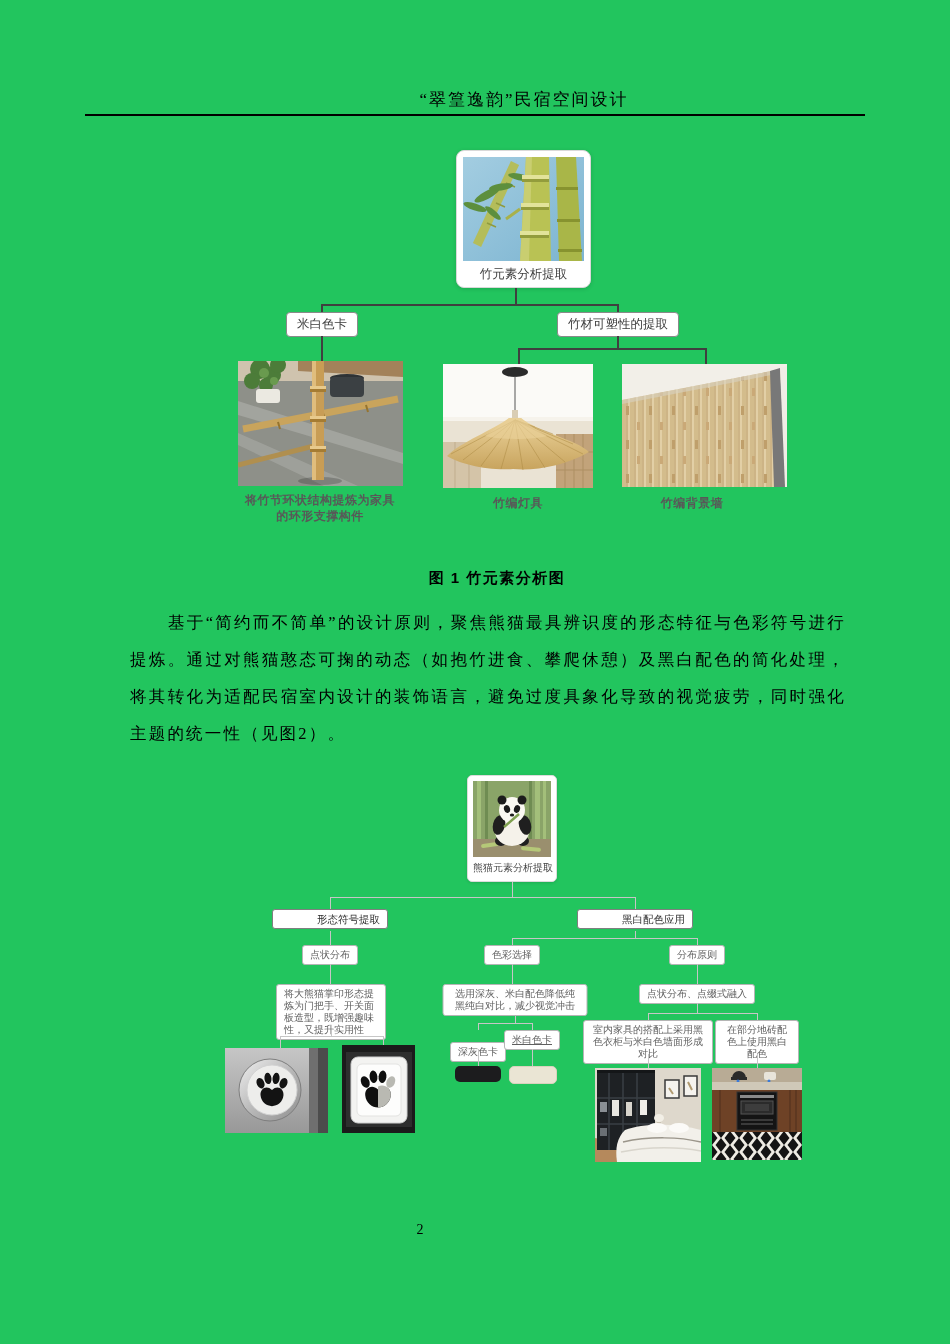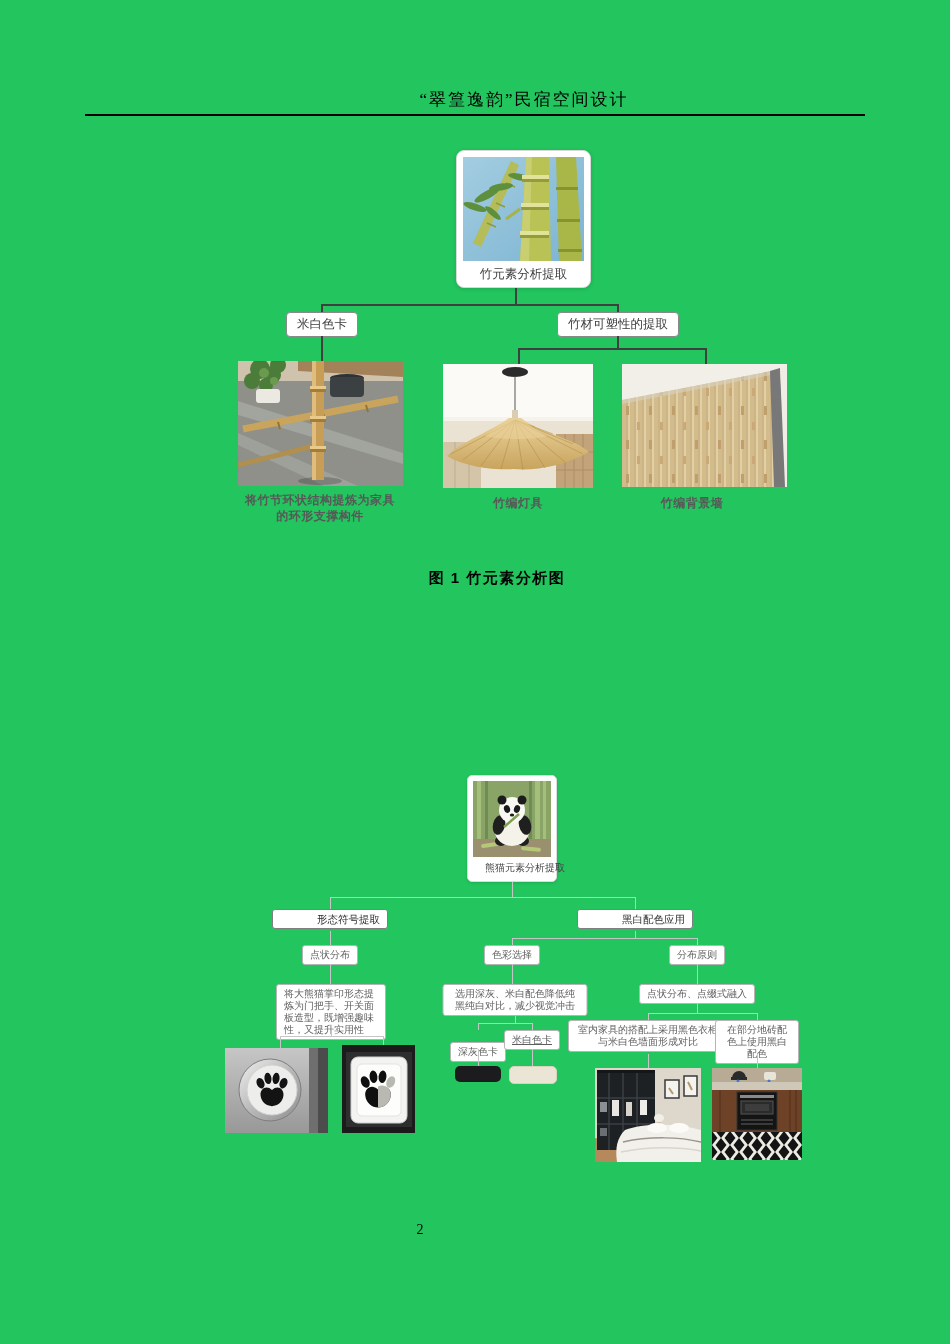--- a/index.html
+++ b/index.html
@@ -31,21 +31,21 @@
         font-family:"Liberation Serif","DejaVu Serif",serif;font-size:16.5px;color:#000;
         line-height:37px;letter-spacing:2.2px;text-align:justify;text-indent:38px;}
   
   .t2-box{position:absolute;transform:translateX(-50%);background:#fff;border:1px solid #b5b5b5;
         border-radius:3px;padding:3px 7px;font-size:10px;line-height:12px;color:#5f5f5f;
         box-sizing:border-box;text-align:center;white-space:nowrap;}
   .t2-box.strong{border-color:#7f7f7f;color:#2f2f2f;font-size:10.5px;padding-left:44px;}
   .t2-box.multi{white-space:normal;}
   .card2{position:absolute;background:#fff;border:1px solid #dcdcdc;border-radius:5px;
         box-shadow:0 1px 3px rgba(0,0,0,.12);box-sizing:border-box;text-align:center;padding:5px;}
-  .card2-label{font-size:10px;color:#444;margin-top:4px;white-space:nowrap;margin-left:12px;}
+  .card2-label{font-size:10px;color:#444;margin-top:4px;white-space:nowrap;}
   .swatch{position:absolute;width:46px;height:16px;border-radius:5px;}
   .swatch-dark{background:#1c1c1e;}
   .swatch-cream{background:#eae5d4;border:1px solid #d9d2bd;}
   .photo{position:absolute;display:block;}
   .page-number{position:absolute;left:408px;top:1222px;width:24px;text-align:center;
         font-family:"Liberation Serif","DejaVu Serif",serif;font-size:14px;color:#000;}
 </style>
 </head>
 <body>
 
@@ -196,20 +196,21 @@
       <path d="M158,4 L165,2 L165,123 L163,123 Z" fill="#f0ede6"></path>
     </svg>
 
     <div class="f1-caption" style="left:320px;top:492px;width:152px;">将竹节环状结构提炼为家具的环形支撑构件</div>
     <div class="f1-caption" style="left:518px;top:495px;width:120px;">竹编灯具</div>
     <div class="f1-caption" style="left:692px;top:495px;width:120px;">竹编背景墙</div>
   </div>
 
   <div class="fig-caption" style="left:497px;top:569px;">图 1 竹元素分析图</div>
 
+  <div class="body-par">基于“简约而不简单”的设计原则，聚焦熊猫最具辨识度的形态特征与色彩符号进行提炼。通过对熊猫憨态可掬的动态（如抱竹进食、攀爬休憩）及黑白配色的简化处理，将其转化为适配民宿室内设计的装饰语言，避免过度具象化导致的视觉疲劳，同时强化主题的统一性（见图2）。</div>
 
   <div class="f2">
 
     <div class="card2" style="left:467px;top:775px;width:90px;height:107px;">
       <svg style="display:block;" width="78" height="76" viewBox="0 0 78 76">
         <rect width="78" height="76" fill="#8aa468"></rect>
         <g fill="#a3bf7a">
             <rect x="4" width="4" height="76"></rect>
             <rect x="62" width="5" height="76"></rect>
             <rect x="70" width="3" height="76"></rect>
@@ -323,21 +324,21 @@
     <div class="vline" style="left:532px;top:1049px;height:17px;"></div>
 
     <div class="swatch swatch-dark" style="left:455px;top:1066px;"></div>
     <div class="swatch swatch-cream" style="left:509px;top:1066px;"></div>
 
     <div class="vline" style="left:697px;top:1003px;height:10px;"></div>
     <div class="hline" style="left:648px;top:1013px;width:109px;"></div>
     <div class="vline" style="left:648px;top:1013px;height:7px;"></div>
     <div class="vline" style="left:757px;top:1013px;height:7px;"></div>
 
-    <div class="t2-box multi" style="left:648px;top:1020px;width:160px;font-family:Liberation Serif, serif;">室内家具的搭配上采用黑色衣柜与米白色墙面形成对比</div>
+    <div class="t2-box multi" style="left:648px;top:1020px;width:130px;font-family:Liberation Serif, serif;">室内家具的搭配上采用黑色衣柜与米白色墙面形成对比</div>
     <div class="t2-box multi" style="left:757px;top:1020px;width:84px;">在部分地砖配色上使用黑白配色</div>
 
     <div class="vline" style="left:648px;top:1054px;height:14px;"></div>
     <div class="vline" style="left:757px;top:1054px;height:14px;"></div>
 
     <svg class="photo" style="left:595px;top:1068px;" width="106" height="94" viewBox="0 0 106 94">
       <rect width="106" height="94" fill="#ded8cc"></rect>
       <path d="M0,70 L42,78 L42,94 L0,94 Z" fill="#b5895c"></path>
       <rect x="2" y="4" width="58" height="78" fill="#1e2124"></rect>
       <path d="M14,4 V82 M28,4 V82 M42,4 V82 M2,30 H60 M2,56 H60" stroke="#3a3f44" stroke-width="1.5"></path>

